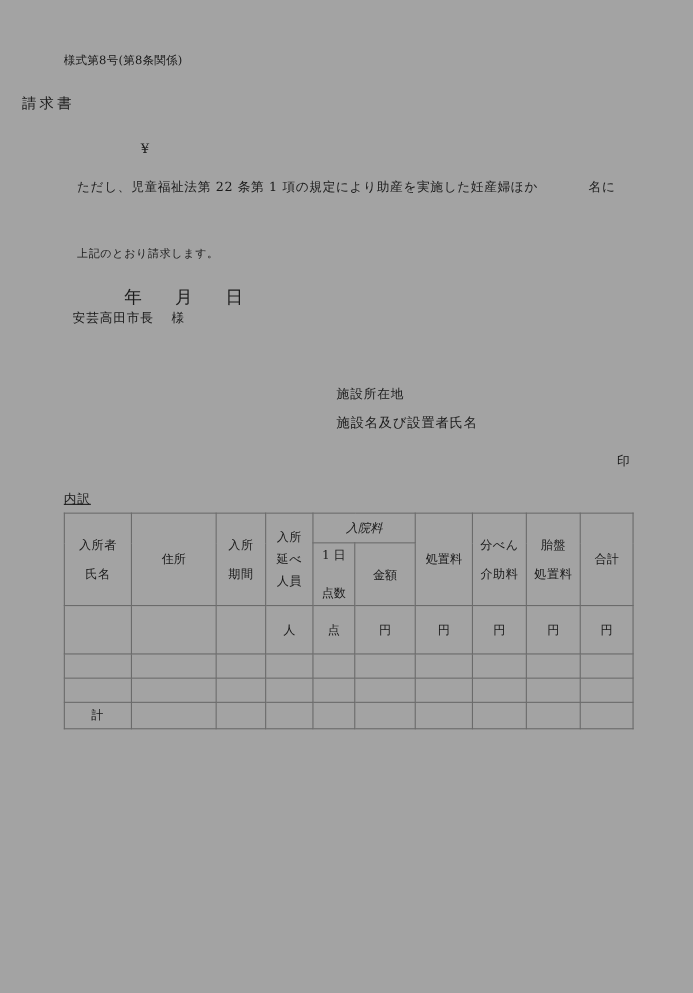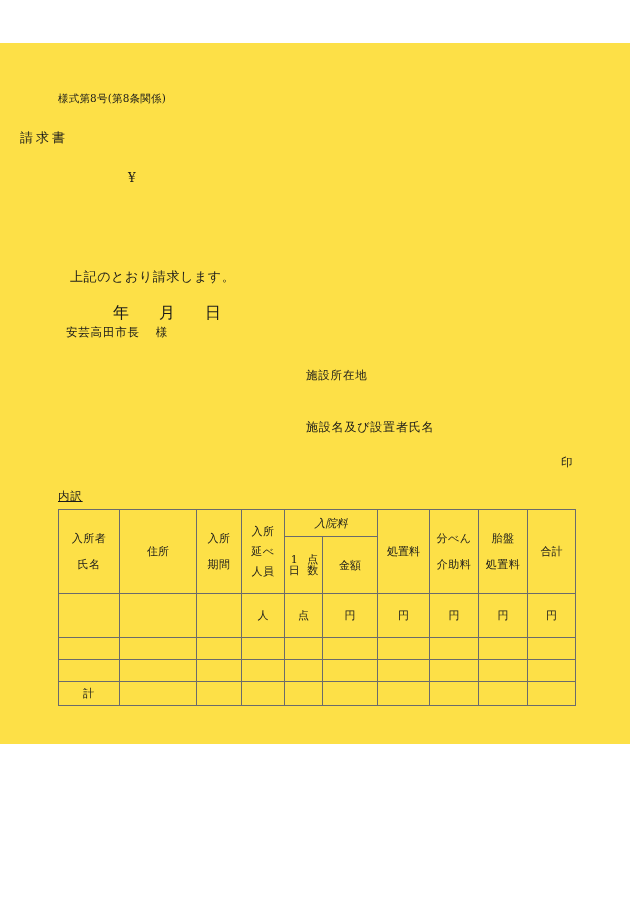--- a/index.html
+++ b/index.html
@@ -12,23 +12,22 @@
     height: 903px;
     position: relative;
     font-family: "DejaVu Serif", "Liberation Serif", serif;
     color: #1a1a1a;
     overflow: hidden;
   }
   .page {
     position: absolute;
     left: 0; top: 0;
     width: 630px;
-    height: 701px;
-    background: #fde047;
-    margin-top: 43px;
+    height: 903px;
+    background: #a3a3a3;
   }
 
   
   .t {
     position: absolute;
     white-space: pre;
     line-height: 1.0;
   }
   .form-no {
     left: 58px;  top: 50px;
@@ -57,38 +56,38 @@
   .body-line2 {
     left: 58px; top: 190px;
     font-size: 11.5px;
     letter-spacing: 0.6px;
   }
   .body-line2 .gap-a { display: inline-block; width: 70px; }
   .body-line2 .gap-b { display: inline-block; width: 32px; }
 
   .req-line {
     left: 70px; top: 227px;
-    font-size: 13px;
+    font-size: 10px;
     letter-spacing: 0.6px;
   }
   .date-line {
     left: 113px; top: 262px;
     font-size: 16px;
   }
   .date-line .g { display: inline-block; width: 30px; }
 
   .mayor-line {
     left: 66px; top: 284px;
     font-size: 11.5px;
     letter-spacing: 0.8px;
   }
   .mayor-line .g { display: inline-block; width: 16px; }
 
   .facility-addr {
-    left: 306px; top: 327px;
+    left: 306px; top: 354px;
     font-size: 11.5px;
     letter-spacing: 0.8px;
     font-family: Liberation Mono, monospace;
   }
   .facility-name {
     left: 306px; top: 378px;
     font-size: 12px;
     letter-spacing: 0.8px;
   }
   .seal {
@@ -143,20 +142,21 @@
     justify-content: space-evenly;
     height: 100%;
     padding: 7px 0;
     box-sizing: border-box;
   }
   .stackcell span { display: block; letter-spacing: 0.5px; }
   .hdr-mid { height: 26px; font-style: italic; }
   .subhdr { height: 56px; }
   .sub-stack {
     display: flex;
+    flex-direction: column;
     align-items: center;
     justify-content: space-between;
     height: 100%;
     padding: 5px 0;
     box-sizing: border-box;
   }
   .unit-cell { text-align: right; padding-right: 7px; }
 
   .total-label { text-align: center; letter-spacing: 1px; }
 
@@ -176,20 +176,21 @@
 <body>
 
 <div class="page">
 
   <div class="t form-no">様式第8号(第8条関係)</div>
 
   <div class="t doc-title">請求書</div>
 
   <div class="t yen-line">¥</div>
 
+  <div class="t body-line1"><span>ただし、児童福祉法第 22 条第 1 項の規定により助産を実施した妊産婦ほか</span><span class="gap-name"></span><span>名に</span></div>
 
 
   <div class="t req-line">上記のとおり請求します。</div>
 
   <div class="t date-line"><span>年</span><span class="g"></span><span>月</span><span class="g"></span><span>日</span></div>
 
   <div class="t mayor-line"><span>安芸高田市長</span><span class="g"></span><span>様</span></div>
 
   <div class="t facility-addr">施設所在地</div>
 

